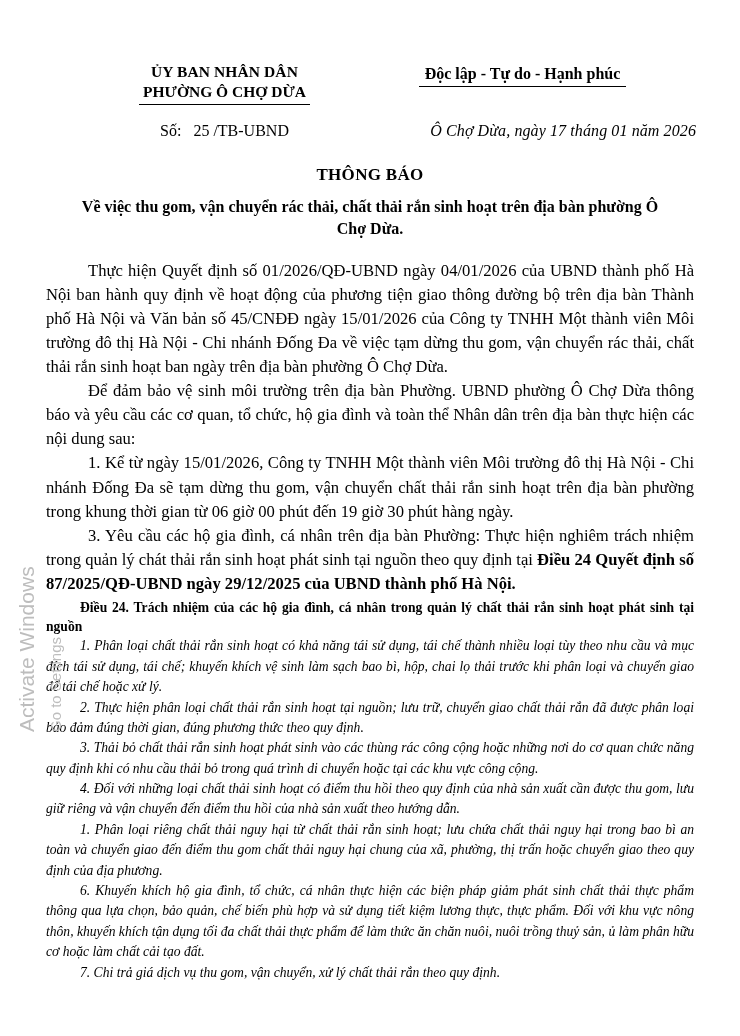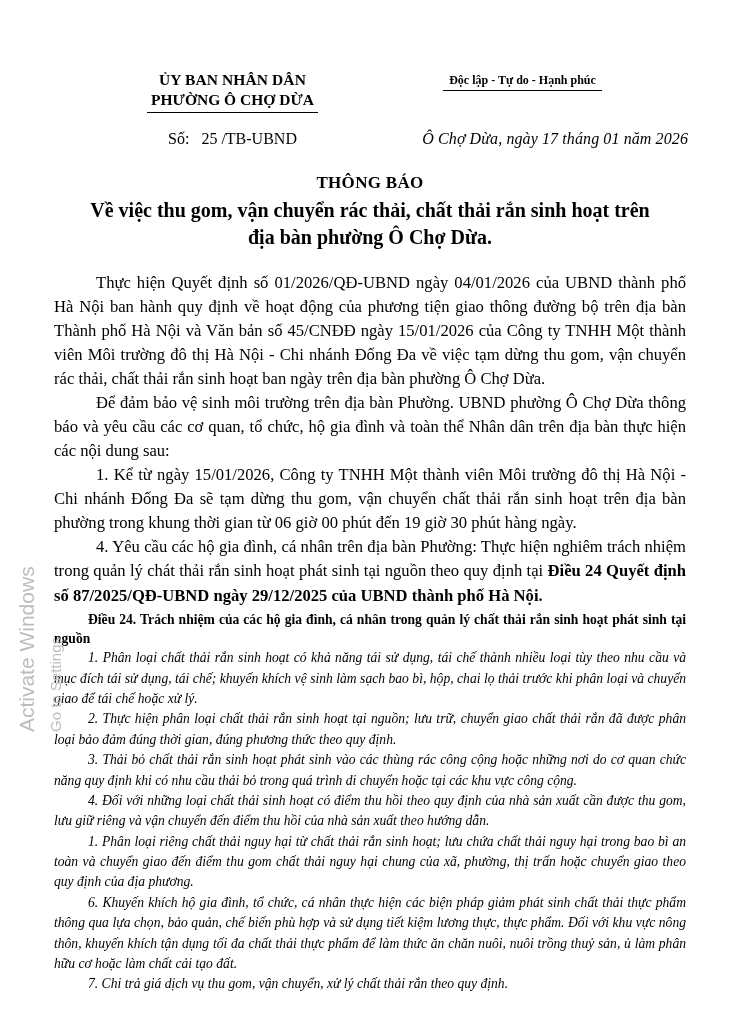--- a/index.html
+++ b/index.html
@@ -16,21 +16,21 @@
     width: 740px;
     height: 1036px;
     overflow: hidden;
     background: #ffffff;
   }
   .sheet {
     position: absolute;
     left: 0; top: 0;
     width: 740px;
     height: 736px;
-    padding: 12px;
+    padding: 4px;
     box-sizing: border-box;
   }
 
   
   .letterhead {
     display: flex;
     flex-direction: row;
     align-items: flex-start;
     padding: 58px 40px 0 40px;
     box-sizing: border-box;
@@ -61,21 +61,21 @@
     padding: 0 4px 1px 4px;
   }
   .nation-name {
     font-weight: bold;
     font-size: 16.5px;
     line-height: 1.3;
     letter-spacing: 0.2px;
   }
   .nation-motto {
     font-weight: bold;
-    font-size: 12px;
+    font-size: 16px;
     line-height: 1.3;
     display: inline-block;
     border-bottom: 1.6px solid #000;
     padding: 0 6px 1px 6px;
     margin-top: 2px;
   }
 
   
   .numdate {
     display: flex;
@@ -106,23 +106,23 @@
     margin-top: 25px;
     padding: 0 58px;
   }
   .doc-type {
     font-weight: bold;
     font-size: 17px;
     letter-spacing: 0.3px;
   }
   .doc-subject {
     font-weight: bold;
-    font-size: 20px;
+    font-size: 16px;
     line-height: 1.35;
-    margin-top: 4px;
+    margin-top: 11px;
     padding: 0 8px;
   }
 
   
   .body-block {
     margin-top: 20px;
     padding: 0 42px 0 42px;
   }
   p.para {
     margin: 0;
@@ -212,21 +212,21 @@
     </div>
 
     <div class="body-block">
 
       <p class="para">Thực hiện Quyết định số 01/2026/QĐ-UBND ngày 04/01/2026 của UBND thành phố Hà Nội ban hành quy định về hoạt động của phương tiện giao thông đường bộ trên địa bàn Thành phố Hà Nội và Văn bản số 45/CNĐĐ ngày 15/01/2026 của Công ty TNHH Một thành viên Môi trường đô thị Hà Nội - Chi nhánh Đống Đa về việc tạm dừng thu gom, vận chuyển rác thải, chất thải rắn sinh hoạt ban ngày trên địa bàn phường Ô Chợ Dừa.</p>
 
       <p class="para">Để đảm bảo vệ sinh môi trường trên địa bàn Phường. UBND phường Ô Chợ Dừa thông báo và yêu cầu các cơ quan, tổ chức, hộ gia đình và toàn thể Nhân dân trên địa bàn thực hiện các nội dung sau:</p>
 
       <p class="para">1. Kể từ ngày 15/01/2026, Công ty TNHH Một thành viên Môi trường đô thị Hà Nội - Chi nhánh Đống Đa sẽ tạm dừng thu gom, vận chuyển chất thải rắn sinh hoạt trên địa bàn phường trong khung thời gian từ 06 giờ 00 phút đến 19 giờ 30 phút hàng ngày.</p>
 
-      <p class="para no-indent"><span style="display:inline-block;width:42px"></span><span>4. Yêu cầu các hộ gia đình, cá nhân trên địa bàn Phường: Thực hiện nghiêm trách nhiệm trong quản lý chát thải rắn sinh hoạt phát sinh tại nguồn theo quy định tại </span><span class="b">Điều 24 Quyết định số 87/2025/QĐ-UBND ngày 29/12/2025 của UBND thành phố Hà Nội.</span></p>
+      <p class="para no-indent"><span style="display:inline-block;width:42px"></span><span>3. Yêu cầu các hộ gia đình, cá nhân trên địa bàn Phường: Thực hiện nghiêm trách nhiệm trong quản lý chát thải rắn sinh hoạt phát sinh tại nguồn theo quy định tại </span><span class="b">Điều 24 Quyết định số 87/2025/QĐ-UBND ngày 29/12/2025 của UBND thành phố Hà Nội.</span></p>
 
       <div class="decree-block">
         <p class="decree-head">Điều 24. Trách nhiệm của các hộ gia đình, cá nhân trong quản lý chất thải rắn sinh hoạt phát sinh tại nguồn</p>
         <p class="decree-item">1. Phân loại chất thải rắn sinh hoạt có khả năng tái sử dụng, tái chế thành nhiều loại tùy theo nhu cầu và mục đích tái sử dụng, tái chế; khuyến khích vệ sinh làm sạch bao bì, hộp, chai lọ thải trước khi phân loại và chuyển giao để tái chế hoặc xử lý.</p>
         <p class="decree-item">2. Thực hiện phân loại chất thải rắn sinh hoạt tại nguồn; lưu trữ, chuyển giao chất thải rắn đã được phân loại bảo đảm đúng thời gian, đúng phương thức theo quy định.</p>
         <p class="decree-item">3. Thải bỏ chất thải rắn sinh hoạt phát sinh vào các thùng rác công cộng hoặc những nơi do cơ quan chức năng quy định khi có nhu cầu thải bỏ trong quá trình di chuyển hoặc tại các khu vực công cộng.</p>
         <p class="decree-item">4. Đối với những loại chất thải sinh hoạt có điểm thu hồi theo quy định của nhà sản xuất cần được thu gom, lưu giữ riêng và vận chuyển đến điểm thu hồi của nhà sản xuất theo hướng dẫn.</p>
         <p class="decree-item">1. Phân loại riêng chất thải nguy hại từ chất thải rắn sinh hoạt; lưu chứa chất thải nguy hại trong bao bì an toàn và chuyển giao đến điểm thu gom chất thải nguy hại chung của xã, phường, thị trấn hoặc chuyển giao theo quy định của địa phương.</p>
         <p class="decree-item">6. Khuyến khích hộ gia đình, tổ chức, cá nhân thực hiện các biện pháp giảm phát sinh chất thải thực phẩm thông qua lựa chọn, bảo quản, chế biến phù hợp và sử dụng tiết kiệm lương thực, thực phẩm. Đối với khu vực nông thôn, khuyến khích tận dụng tối đa chất thải thực phẩm để làm thức ăn chăn nuôi, nuôi trồng thuỷ sản, ủ làm phân hữu cơ hoặc làm chất cải tạo đất.</p>
         <p class="decree-item">7. Chi trả giá dịch vụ thu gom, vận chuyển, xử lý chất thải rắn theo quy định.</p>

